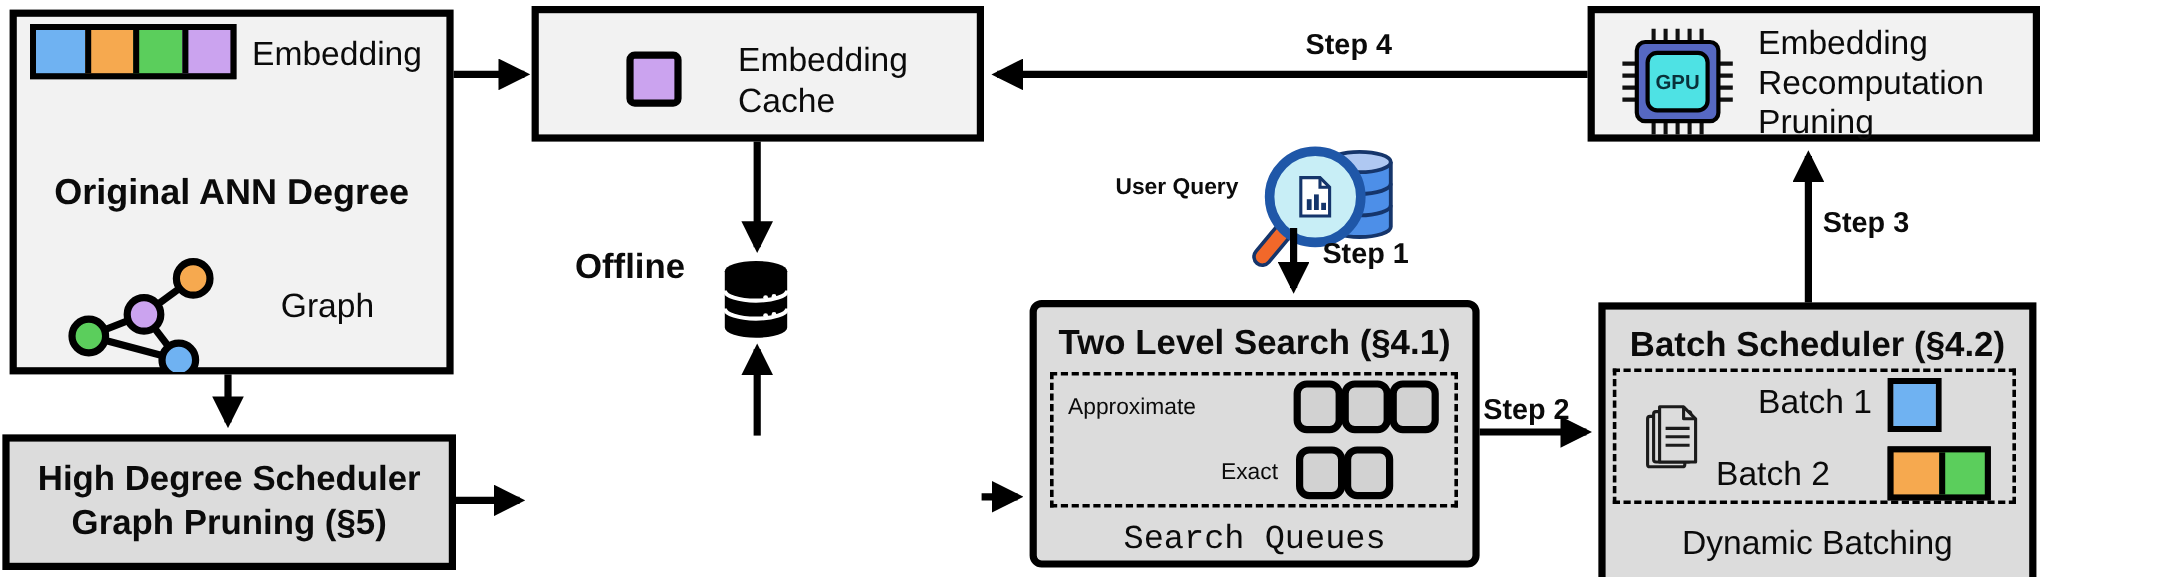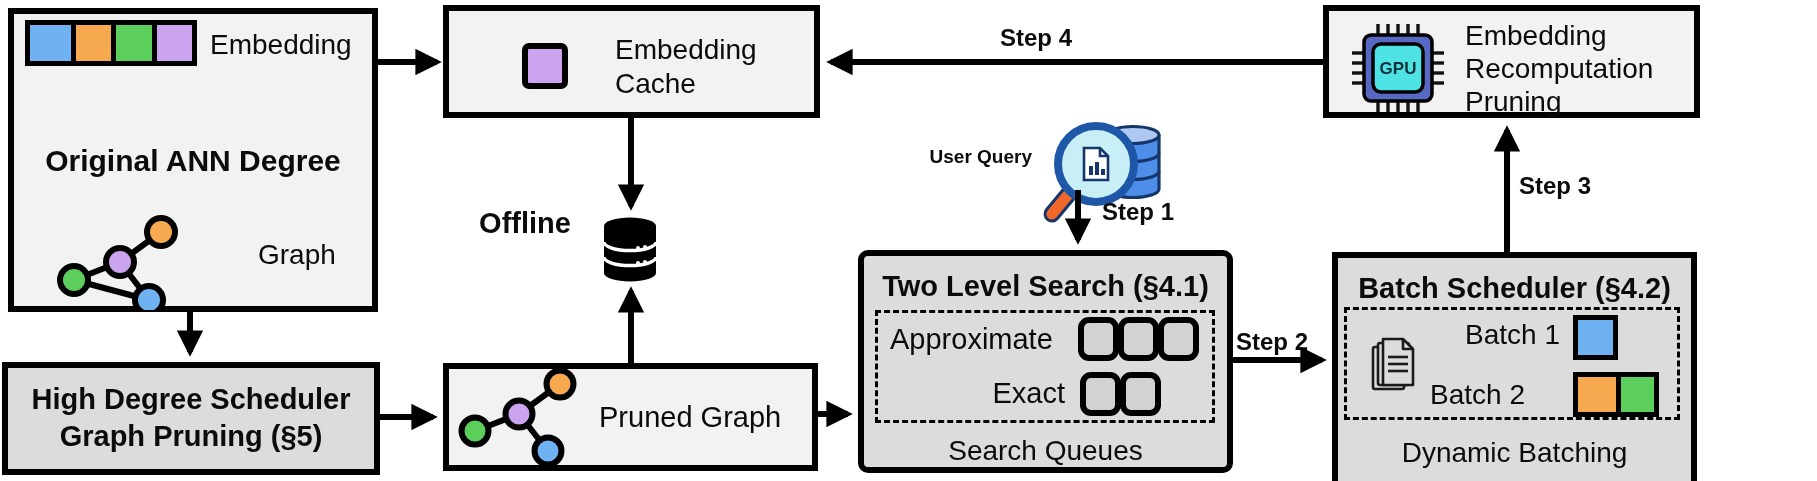--- a/index.html
+++ b/index.html
@@ -17,34 +17,34 @@
   #box-cache    { left:443px;  top:5px;   width:377px; height:113px; }
   #box-server   { left:1323px; top:5px;   width:377px; height:113px; }
   #box-highdeg  { left:2px;    top:362px; width:378px; height:113px; }
   #box-pruned   { left:443px;  top:363px; width:375px; height:108px; }
   #box-twolevel { left:858px;  top:250px; width:375px; height:223px;border-radius:10px; }
   #box-batch    { left:1332px; top:252px; width:365px; height:246px; }
 
   .abs { position:absolute; }
   .b   { font-weight:bold; }
   .t28 { font-size:28px; line-height:33px; }
-  .t29 { font-size:29px; line-height:35px; }
+  .t29 { font-size:19px; line-height:35px; }
   .step { font-size:24px; font-weight:bold; white-space:nowrap; z-index:6; }
 
   
   .color-bar { display:flex; border:5px solid #000; background:#000; }
   .color-bar .cell { flex:1 1 auto; }
   .color-bar .cell + .cell { border-left:5px solid #000; }
 
   #emb-bar { left:11px; top:6px; width:172px; height:46px; }
   #emb-bar .cell { width:38px; }
 
   #ann-title { left:0; top:130px; width:100%; text-align:center; font-size:30px; }
   #ann-emb-label { left:196px; top:14px; }
-  #ann-graph-label { left:220px; top:224px;margin-left:24px; }
+  #ann-graph-label { left:220px; top:224px; }
   #ann-graph { left:34px; top:178px; }
 
   #cache-sq { left:73px; top:32px; width:46px; height:46px; border:6px solid #000;
               border-radius:7px; background:var(--purple,#CDA6EE); }
   #cache-text { left:166px; top:22px; line-height:34px; }
 
   #srv-gpu { left:19px; top:10px; }
   #srv-text { left:136px; top:8px; line-height:33px; }
 
   #uq-label { left:852px; top:146px; width:180px; text-align:right; font-size:19px; }
@@ -60,33 +60,33 @@
 
   #tl-title { left:0; top:14px; width:100%; text-align:center; font-size:29px; }
   #tl-dash  { left:11px; top:54px; width:340px; height:113px; border:3px dashed #000; }
   #tl-lab1  { left:26px;  top:66px; }
   #tl-lab2  { left:123px; top:120px; width:78px; text-align:right; }
   #tl-q1    { left:214px; top:61px; }
   #tl-q2    { left:216px; top:116px; }
   .queue { display:flex; }
   .queue .qsq { width:41px; height:44px; border:6px solid #000; border-radius:11px;
                 background:var(--queue-fill,#D2D2D2); margin-right:-1px; }
-  #tl-caption { left:0; top:178px; width:100%; text-align:center; }
+  #tl-caption { left:0; top:178px; width:100%; text-align:center;font-family:Liberation Mono, monospace; }
 
   #bs-title { left:0; top:14px; width:100%; text-align:center; font-size:29px; }
   #bs-dash  { left:6px; top:49px; width:336px; height:113px; border:3px dashed #000; }
   #bs-docs  { left:30px; top:77px; }
   #bs-lab1  { left:92px; top:60px;  width:130px; text-align:right; }
   #bs-lab2  { left:92px; top:120px; width:130px; text-align:left; }
   #bs-bar1  { left:235px; top:57px;  width:45px; height:45px; }
   #bs-bar2  { left:235px; top:114px; width:86px; height:45px; }
   #bs-bar1 .cell, #bs-bar2 .cell { width:34px; }
   #bs-caption { left:0; top:178px; width:100%; text-align:center; }
 
-  #step4 { left:1000px; top:24px;  width:160px; text-align:left; }
+  #step4 { left:1000px; top:24px;  width:160px; text-align:right; }
   #step1 { left:1102px; top:198px; }
   #step2 { left:1236px; top:328px; width:92px; }
   #step3 { left:1519px; top:172px; }
 
   #arrows { position:absolute; left:0; top:0; z-index:5; pointer-events:none; }
   .box { z-index:1; }
   .abs { z-index:2; }
 </style>
 </head>
 <body>
@@ -196,36 +196,20 @@
       <circle cx="44" cy="45" r="2" fill="#fff"></circle>
   </svg>
 
   <div id="box-highdeg" class="box dark">
     <div id="highdeg-text" class="abs b">
       <div>High Degree Scheduler</div>
       <div>Graph Pruning (§5)</div>
     </div>
   </div>
 
-  <div id="box-pruned" class="box light">
-    <svg id="pruned-graph" class="abs" width="125" height="98" viewBox="0 0 125 98">
-      <g stroke="#000" stroke-width="6">
-        <line x1="18" y1="62" x2="62" y2="45"></line>
-        <line x1="62" y1="45" x2="103" y2="15"></line>
-        <line x1="62" y1="45" x2="91" y2="82"></line>
-      </g>
-      <g stroke="#000" stroke-width="6">
-        <circle cx="103" cy="15" r="13.5" fill="var(--orange)"></circle>
-        <circle cx="18" cy="62" r="13.5" fill="var(--green)"></circle>
-        <circle cx="91" cy="82" r="13.5" fill="var(--blue)"></circle>
-        <circle cx="62" cy="45" r="13.5" fill="var(--purple)"></circle>
-      </g>
-    </svg>
-    <div id="pruned-label" class="abs">Pruned Graph</div>
-  </div>
 
   <div id="box-twolevel" class="box dark">
     <div id="tl-title" class="abs b">Two Level Search (§4.1)</div>
     <div id="tl-dash" class="abs"></div>
     <div id="tl-lab1" class="abs t29">Approximate</div>
     <div id="tl-q1" class="abs queue">
         <div class="qsq"></div>
         <div class="qsq"></div>
         <div class="qsq"></div>
       </div>

